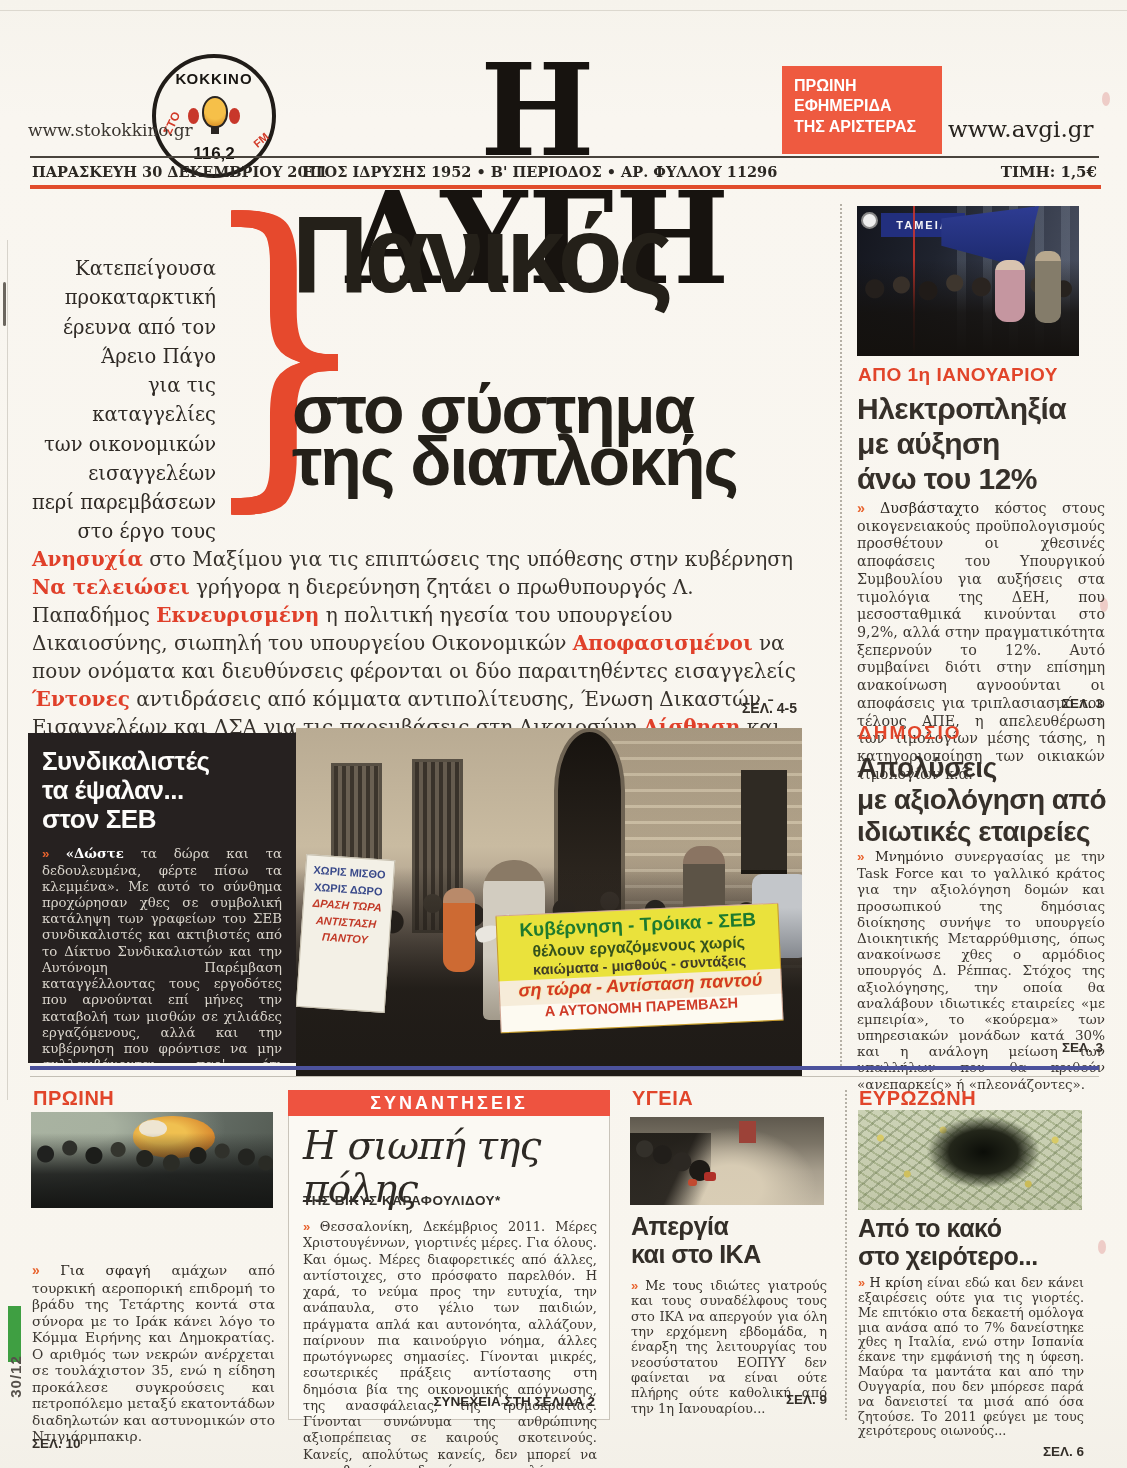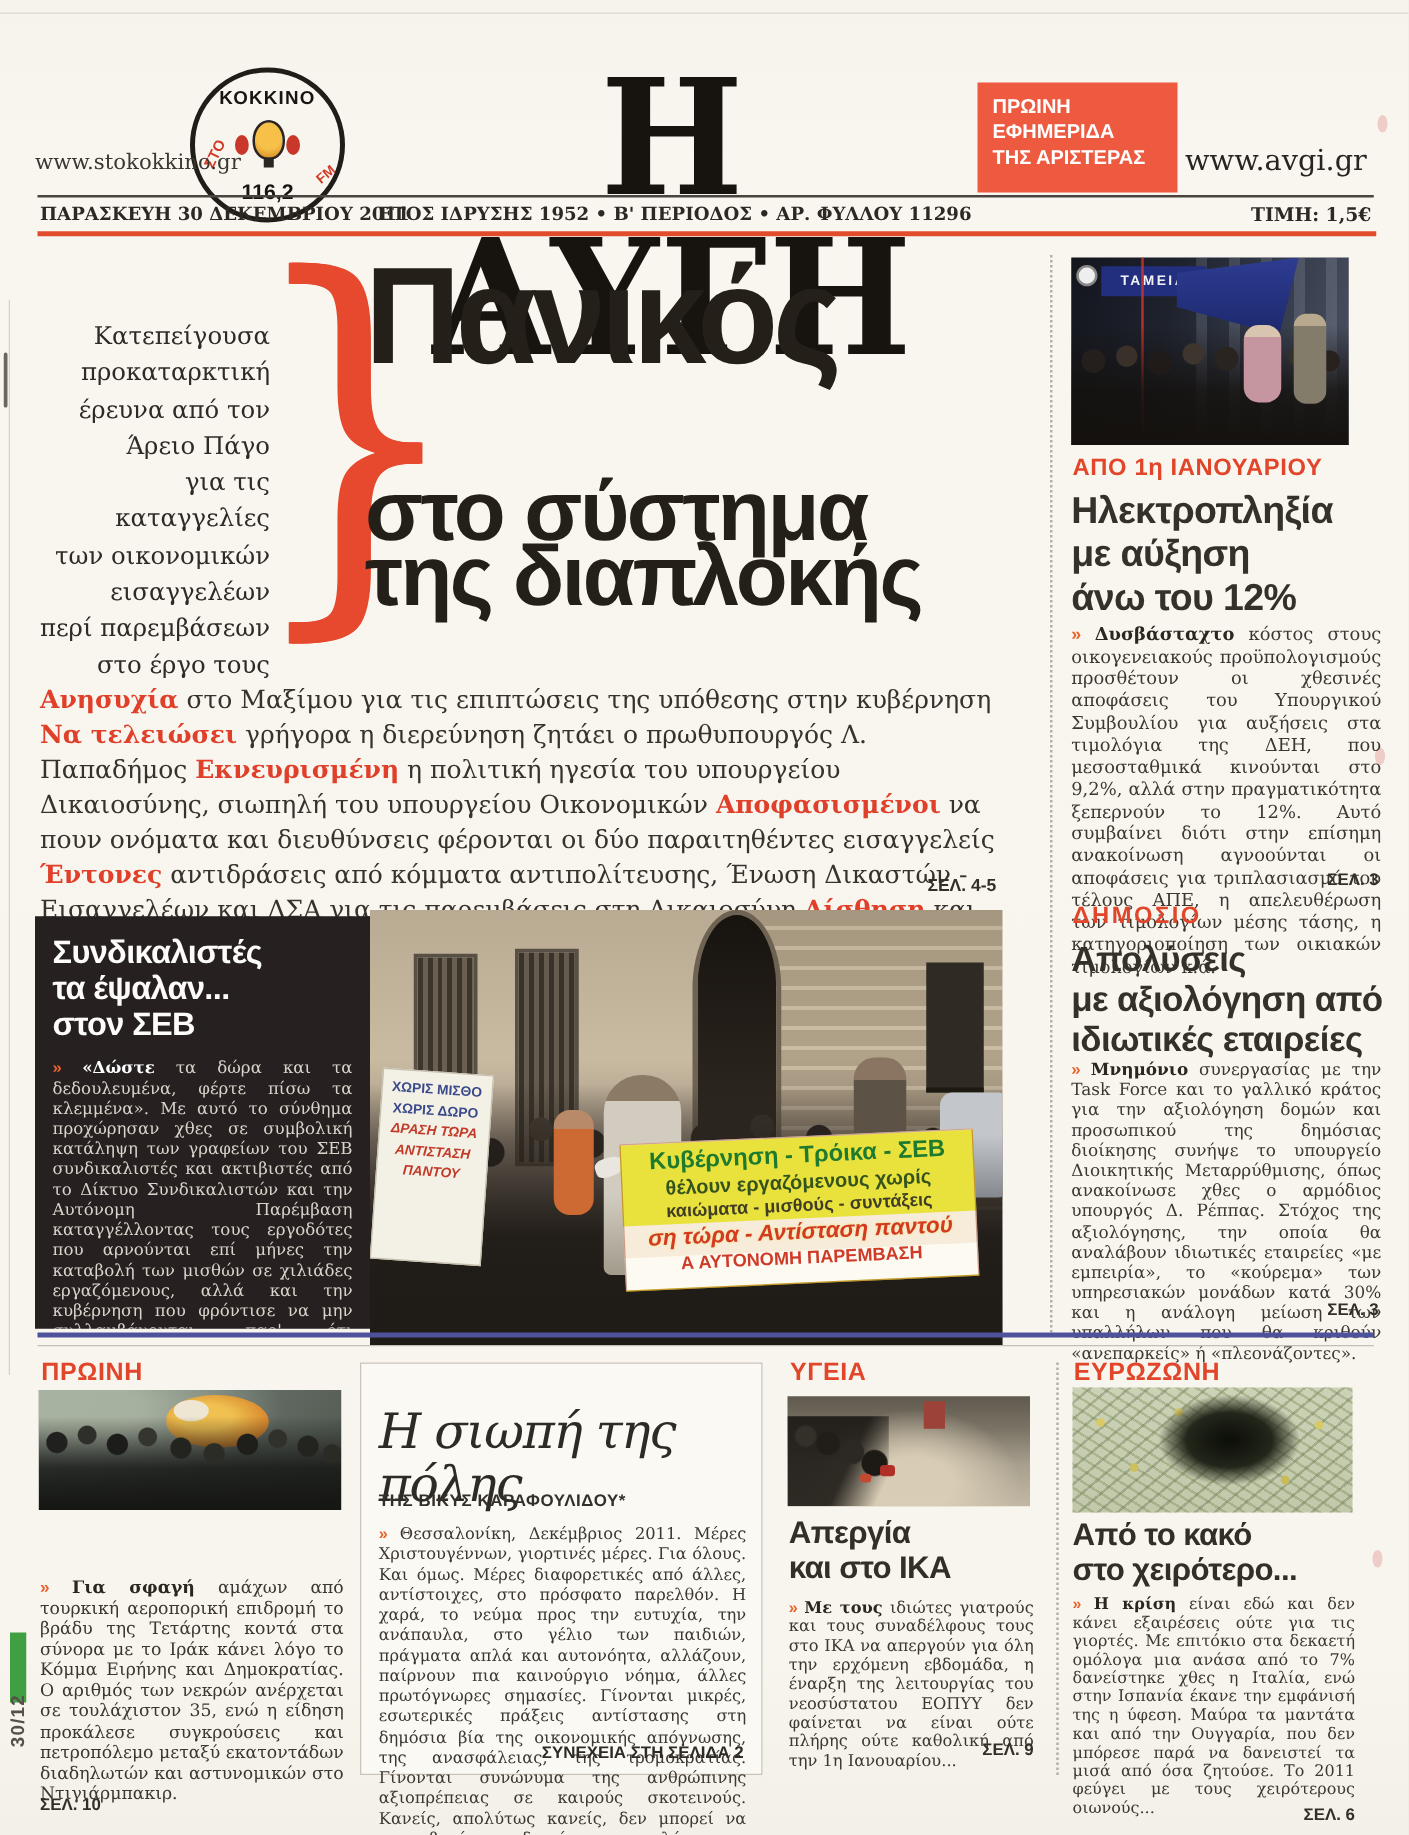--- a/index.html
+++ b/index.html
@@ -60,21 +60,21 @@
   .hl3 { position:absolute; left:262px; top:228px;
          font:700 68px/1.05 "Liberation Sans",sans-serif; letter-spacing:-2px; color:#242019; }
 
   
   .lead { left:32px; top:545px; width:774px; font:400 20px/1.4 "DejaVu Serif",serif;
           color:#37322c; }
   .lead .seg-r { color:#e0402a; font-weight:700; }
   .lead-ref { position:absolute; right:330px; top:700px; font:700 14px "Liberation Sans",sans-serif; color:#332e28; }
 
   .seg-m { color:#e8642f; font-weight:700; font-family:"Liberation Sans",sans-serif; }
-  .seg-b { font-weight:700; color:#2b2620; }
+  .seg-b { font-weight:400; color:#2b2620; }
   .seg-w { font-weight:700; color:#ffffff; }
 
   
   .black-box { left:28px; top:733px; width:268px; height:330px; background:#262120;
                padding:14px 14px; overflow:hidden; }
   .bb-title { font:700 26px/1.12 "Liberation Sans",sans-serif; color:#fdfcfa;
               white-space:pre-line; letter-spacing:-0.5px; }
   .bb-body { margin-top:12px; font:400 13.3px/1.22 "DejaVu Serif",serif; color:#d9d4cb;
              text-align:justify; }
 
@@ -418,20 +418,21 @@
 
   <div class="abs sec-label turkey-label">ΠΡΩΙΝΗ</div>
   <div class="abs photo turkey-photo">
     <div class="coffin"></div>
     <div class="turkey-crowd"></div>
   </div>
   <p class="abs bt-p turkey-p"><span class="seg-m">»  </span><span class="seg-b">Για σφαγή</span><span> αμάχων από τουρκική αεροπορική επιδρομή το βράδυ της Τετάρτης κοντά στα σύνορα με το Ιράκ κάνει λόγο το Κόμμα Ειρήνης και Δημοκρατίας. Ο αριθμός των νεκρών ανέρχεται σε τουλάχιστον 35, ενώ η είδηση προκάλεσε συγκρούσεις και πετροπόλεμο μεταξύ εκατοντάδων διαδηλωτών και αστυνομικών στο Ντιγιάρμπακιρ.</span></p>
   <div class="abs turkey-ref">ΣΕΛ. 10</div>
 
   <div class="abs meet-box">
+    <div class="meet-bar">ΣΥΝΑΝΤΗΣΕΙΣ</div>
     <div class="meet-h">Η σιωπή της πόλης</div>
     <div class="meet-by">ΤΗΣ ΒΙΚΥΣ ΚΑΡΑΦΟΥΛΙΔΟΥ*</div>
     <p class="meet-p"><span class="seg-m">»  </span><span>Θεσσαλονίκη, Δεκέμβριος 2011. Μέρες Χριστουγέννων, γιορτινές μέρες. Για όλους. Και όμως. Μέρες διαφορετικές από άλλες, αντίστοιχες, στο πρόσφατο παρελθόν. Η χαρά, το νεύμα προς την ευτυχία, την ανάπαυλα, στο γέλιο των παιδιών, πράγματα απλά και αυτονόητα, αλλάζουν, παίρνουν πια καινούργιο νόημα, άλλες πρωτόγνωρες σημασίες. Γίνονται μικρές, εσωτερικές πράξεις αντίστασης στη δημόσια βία της οικονομικής απόγνωσης, της ανασφάλειας, της τρομοκρατίας. Γίνονται συνώνυμα της ανθρώπινης αξιοπρέπειας σε καιρούς σκοτεινούς. Κανείς, απολύτως κανείς, δεν μπορεί να αμφισβητήσει το δικαίωμα στη γαλήνη.</span></p>
     <div class="meet-cont">ΣΥΝΕΧΕΙΑ ΣΤΗ ΣΕΛΙΔΑ 2</div>
   </div>
 
   <div class="abs sec-label health-label">ΥΓΕΙΑ</div>
   <div class="abs photo health-photo">
     <div class="health-poster"></div>
     <div class="health-left"></div>

